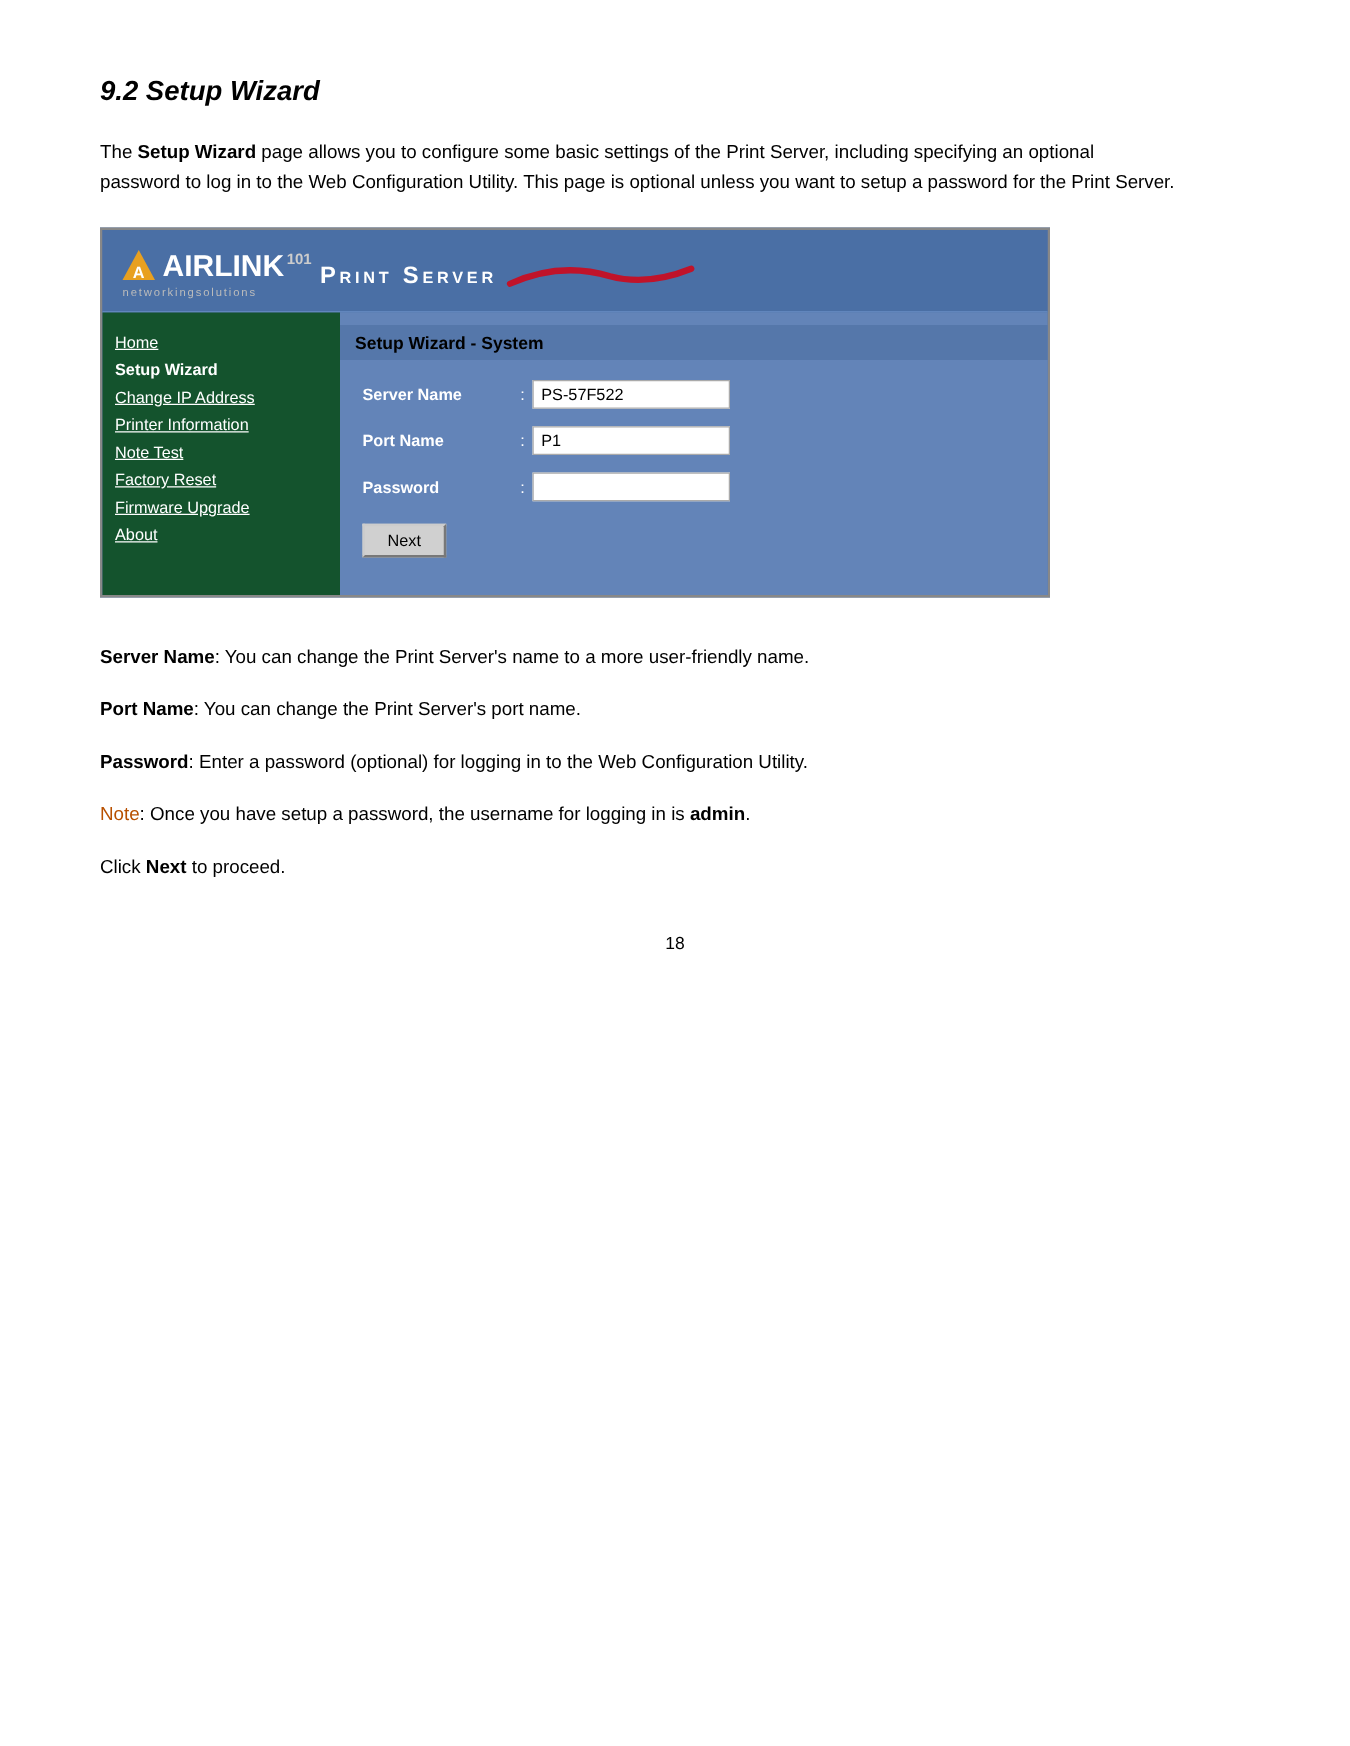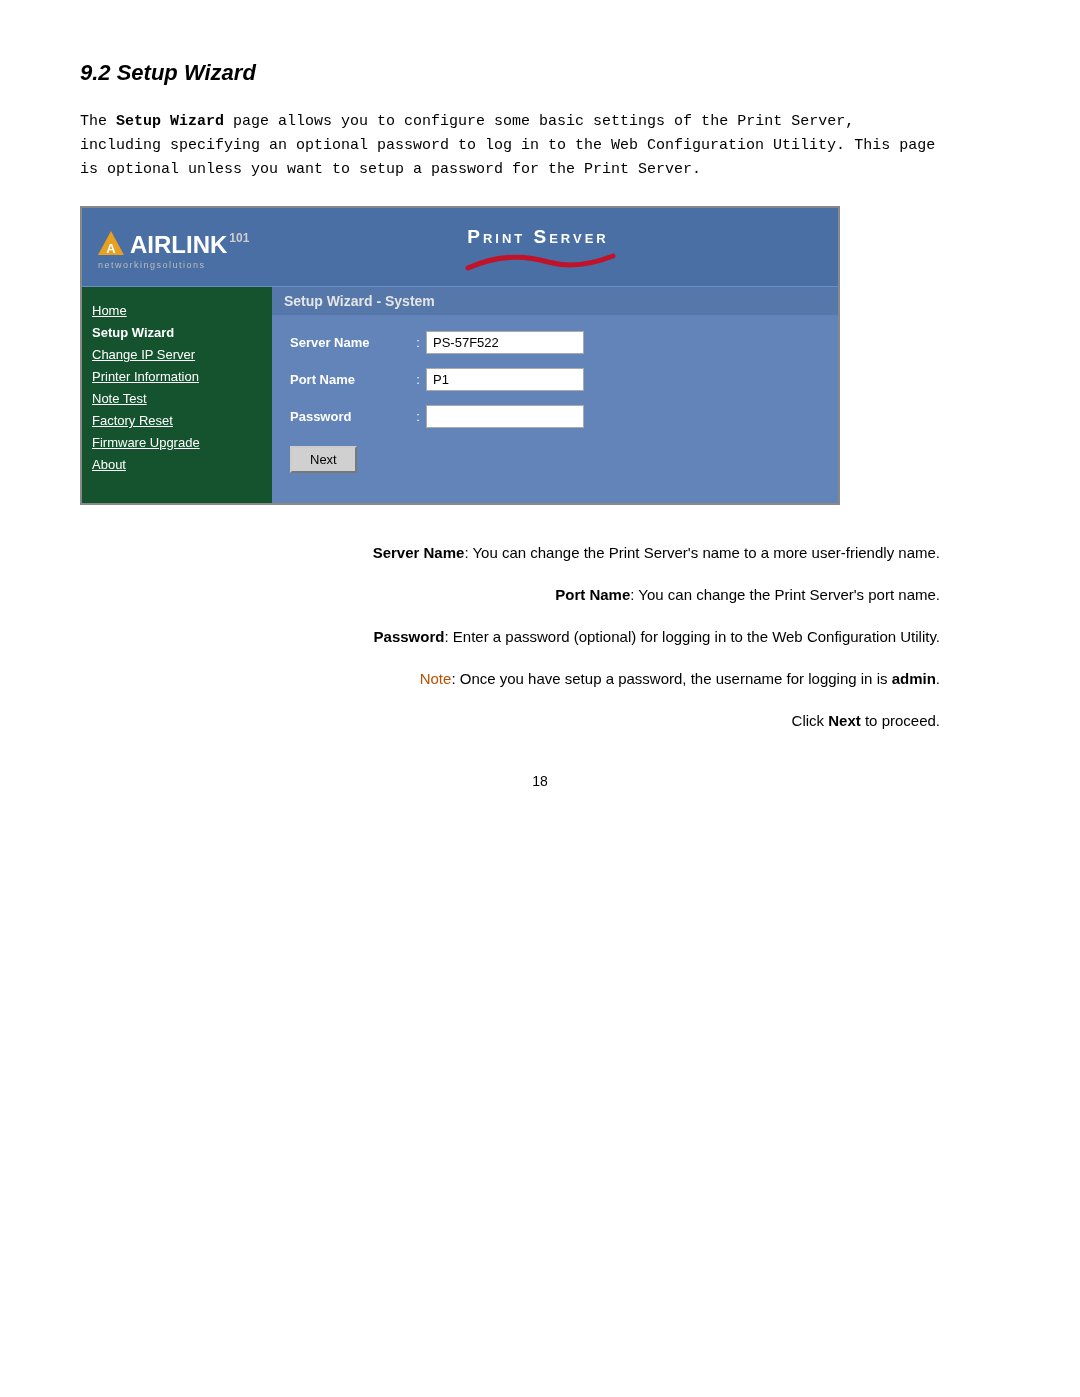--- a/index.html
+++ b/index.html
@@ -18,21 +18,20 @@
       font-weight: bold;
       font-style: italic;
       margin-bottom: 24px;
     }
 
     .intro-text {
       font-size: 15px;
       line-height: 1.6;
       margin-bottom: 24px;
       max-width: 860px;
-      font-family: Liberation Mono, monospace;
     }
 
     
     .panel-container {
       border: 2px solid #888;
       width: 760px;
       margin-bottom: 36px;
       background: #4a6fa5;
     }
 
@@ -76,22 +75,23 @@
       flex: 1;
       background: #6384b8;
       padding: 0;
     }
 
     .content-header {
       background: #5577aa;
       padding: 6px 12px;
       font-size: 14px;
       font-weight: bold;
-      color: #e5e5e5;
+      color: #000000;
       margin-bottom: 0;
+      margin-top: 10px;
     }
 
     .content-form {
       background: #6384b8;
       padding: 16px 18px;
     }
 
     .form-row {
       display: flex;
       align-items: center;
@@ -128,21 +128,20 @@
       font-size: 13px;
       cursor: pointer;
       margin-top: 4px;
       font-weight: normal;
     }
 
     
     .desc-section {
       margin-top: 0;
       max-width: 860px;
-      text-align: right;
     }
 
     .desc-para {
       font-size: 15px;
       line-height: 1.6;
       margin-bottom: 18px;
     }
 
     .desc-para .term {
       font-weight: bold;
@@ -198,25 +197,24 @@
     .networking-solutions {
       font-size: 9px;
       color: #bbb;
       letter-spacing: 1.5px;
       margin-top: 1px;
       margin-left: 2px;
     }
 
     .swoosh-area {
       display: flex;
-      flex-direction: column;
+      flex-direction: row;
       align-items: center;
       flex: 1;
       padding-top: 4px;
-      justify-content: center;
     }
 
     .ps-title {
       font-size: 19px;
       font-weight: bold;
       color: #fff;
       letter-spacing: 3px;
       font-variant: small-caps;
     }
   </style>
@@ -254,21 +252,21 @@
         <path d="M10,20 Q50,2 90,14 Q120,22 155,8" stroke="#c0132a" stroke-width="5" fill="none" stroke-linecap="round"></path>
       </svg>
     </div>
   </div>
 
   <div class="panel-body">
 
     <div class="sidebar">
       <a>Home</a>
       <a class="active">Setup Wizard</a>
-      <a>Change IP Server</a>
+      <a>Change IP Address</a>
       <a>Printer Information</a>
       <a>Note Test</a>
       <a>Factory Reset</a>
       <a>Firmware Upgrade</a>
       <a>About</a>
     </div>
 
     <div class="content-area">
       <div class="content-header">Setup Wizard - System</div>
       <div class="content-form">

